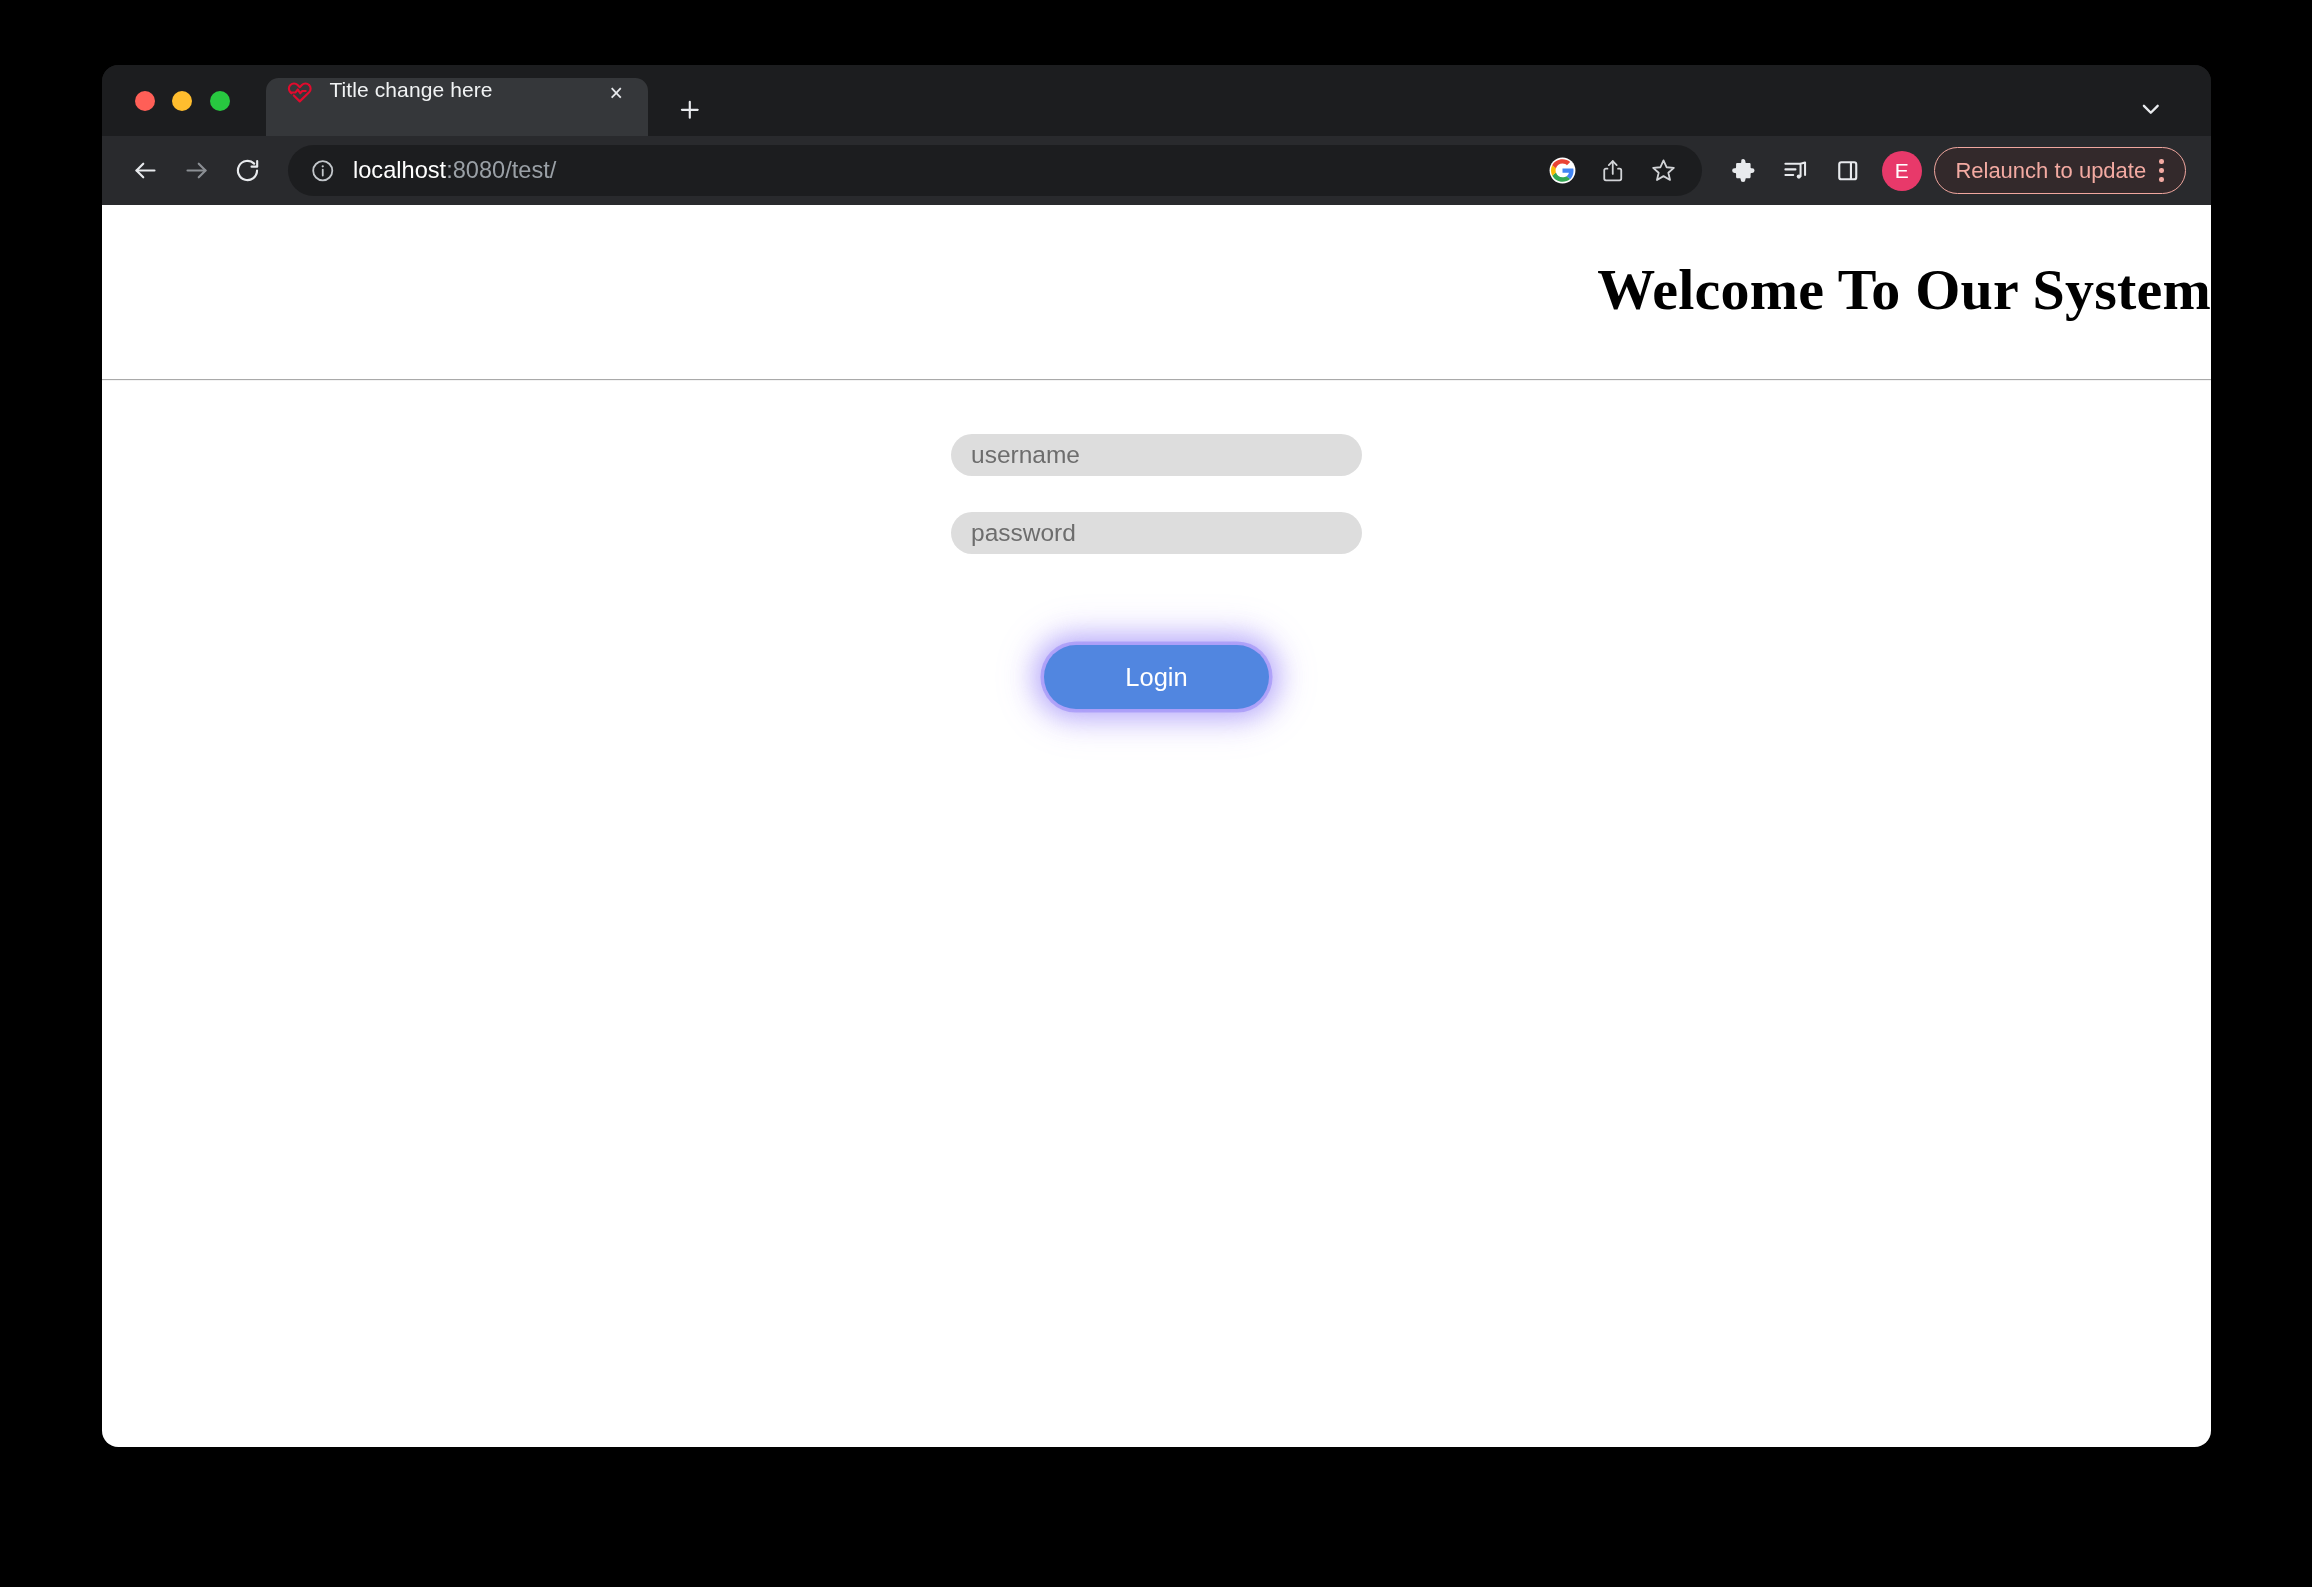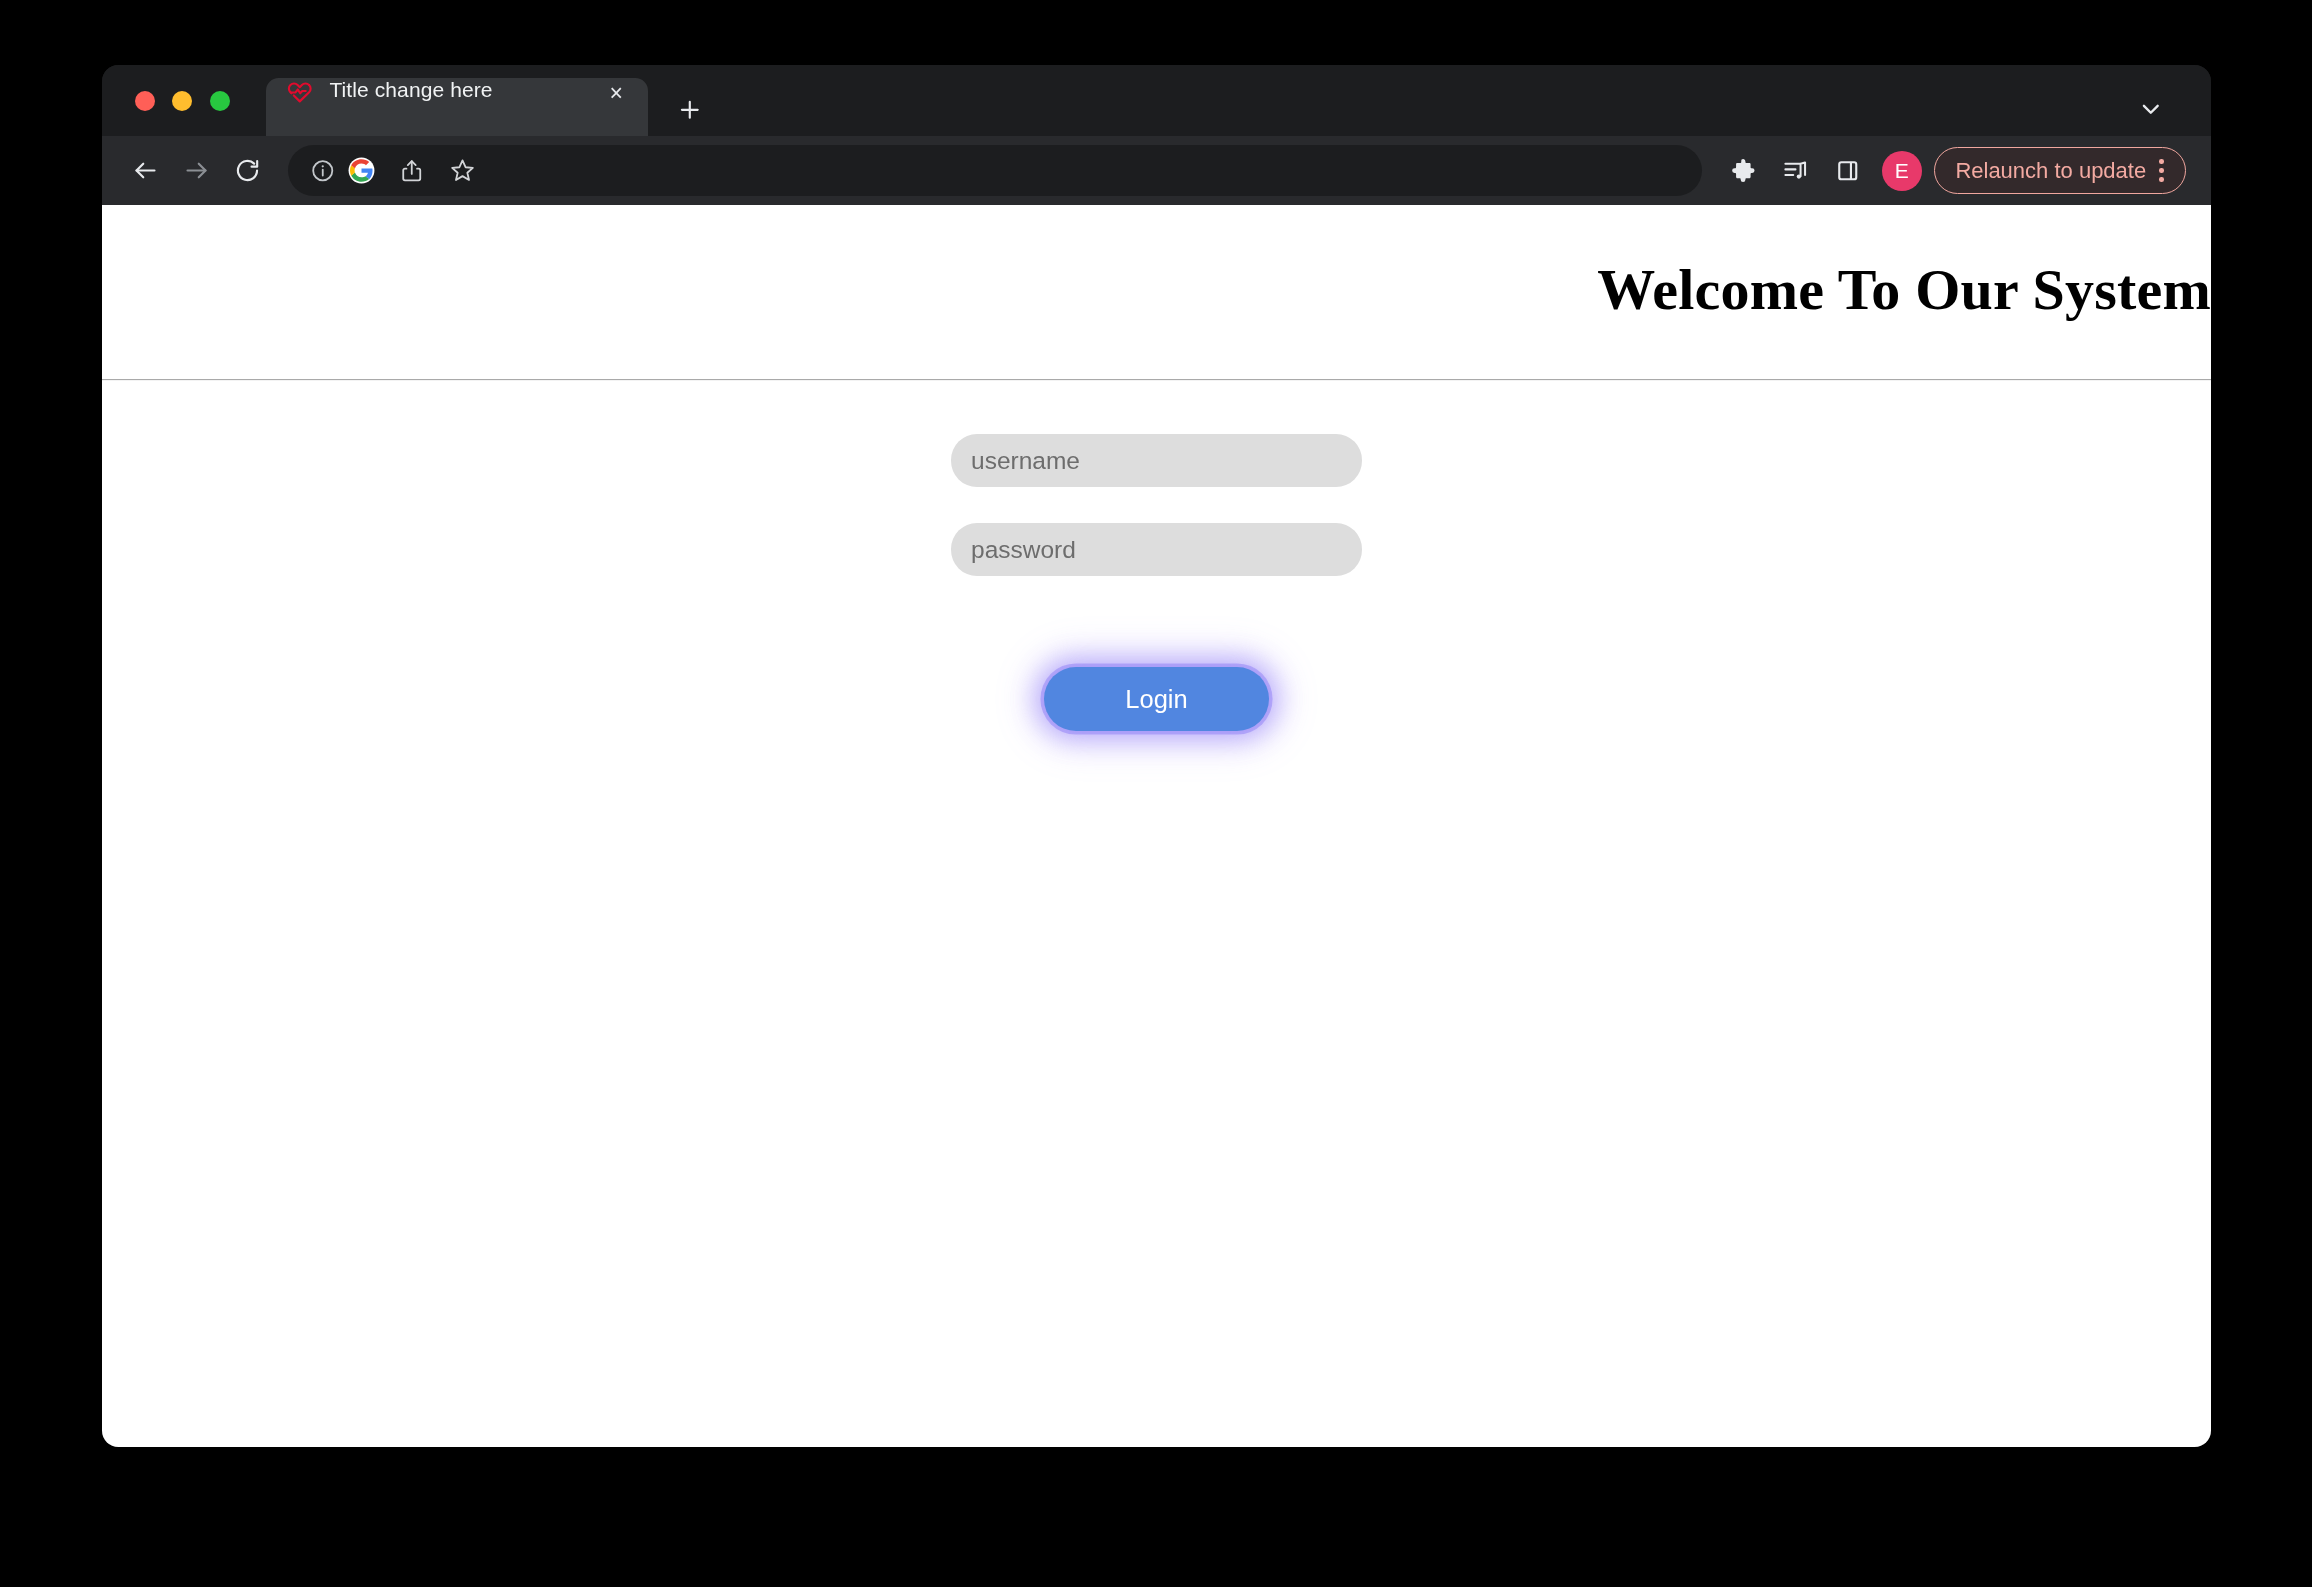--- a/index.html
+++ b/index.html
@@ -231,21 +231,21 @@
 
   .login-form {
     display: flex;
     flex-direction: column;
     align-items: center;
     padding-top: 53px;
   }
 
   .field {
     width: 411px;
-    height: 53px;
+    height: 42px;
     background: #dddddd;
     border: none;
     border-radius: 26px;
     padding: 0 20px;
     font-family: "Liberation Sans", sans-serif;
     font-size: 24.5px;
     color: #14532d;
     outline: none;
     display: block;
   }
@@ -332,20 +332,23 @@
 
     <div class="omnibox">
       <span class="site-info-icon">
         <svg width="25.5" height="25.5" viewBox="0 0 24 24" fill="none" stroke="#c2c6ca" stroke-width="1.7">
           <circle cx="12" cy="12" r="9"></circle>
           <line x1="12" y1="11" x2="12" y2="16.5" stroke-linecap="round"></line>
           <circle cx="12" cy="7.8" r="1.05" fill="#c2c6ca" stroke="none"></circle>
         </svg>
       </span>
 
+      <span class="url-text" title="localhost">
+        <span class="url-host">localhost</span><span class="url-path">:8080/test/</span>
+      </span>
 
       <span class="omnibox-actions">
         <span class="omni-icon">
           <svg width="27" height="27" viewBox="0 0 48 48">
             <circle cx="24" cy="24" r="23" fill="#ffffff"></circle>
             <path fill="#4285F4" d="M43.6 24.5c0-1.6-.1-2.8-.4-4.1H24v7.4h11.3c-.2 1.9-1.5 4.7-4.2 6.6l6.5 5c3.8-3.5 6-8.7 6-14.9z"></path>
             <path fill="#34A853" d="M24 44c5.5 0 10.1-1.8 13.5-4.9l-6.5-5c-1.7 1.2-4 2-7 2-5.4 0-9.9-3.5-11.6-8.4l-6.7 5.2C9.1 39.6 16 44 24 44z"></path>
             <path fill="#FBBC05" d="M12.4 27.7c-.4-1.3-.7-2.6-.7-4s.3-2.7.7-4l-6.7-5.2C4.3 17.3 3.5 20.5 3.5 24s.8 6.7 2.2 9.5l6.7-5.8z"></path>
             <path fill="#EA4335" d="M24 11.6c3.8 0 6.4 1.6 7.9 3l5.8-5.6C34.1 5.8 29.5 4 24 4 16 4 9.1 8.4 5.7 14.8l6.7 5.2C14.1 15.1 18.6 11.6 24 11.6z"></path>
           </svg>

